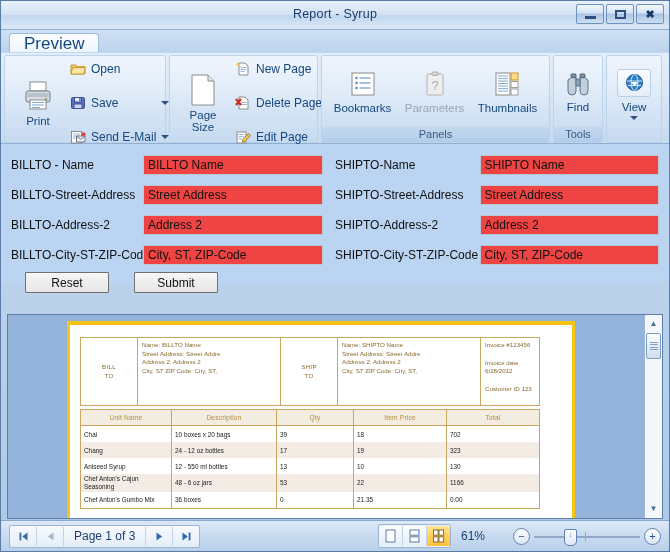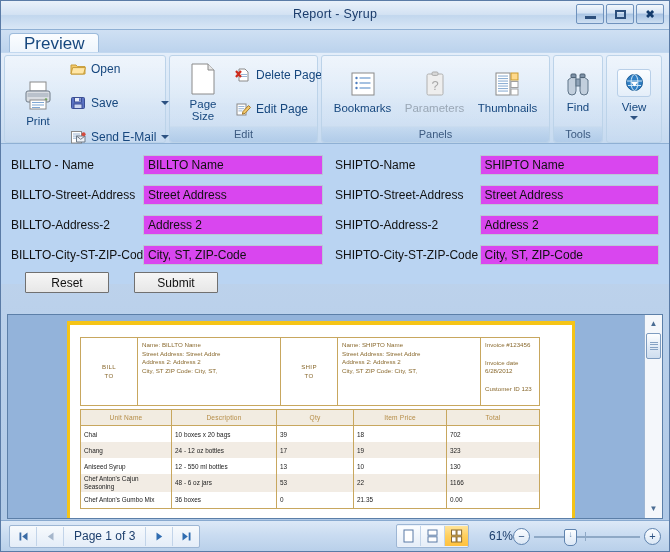--- a/index.html
+++ b/index.html
@@ -89,21 +89,21 @@
   
   .formarea{
     height:140px;box-sizing:border-box;position:relative;
     background:#bad4f2;
     padding:8px 10px 0 10px;
   }
   .frow{display:flex;align-items:center;height:25px;margin-bottom:5px;}
   .fcell{display:flex;align-items:center;width:50%;}
   .flabel{font-size:12px;color:#111;width:132px;white-space:nowrap;}
   .finput{
-    height:20px;box-sizing:border-box;background:#d946ef;border:1px solid #b9c7d6;
+    height:20px;box-sizing:border-box;background:#ef4444;border:1px solid #b9c7d6;
     font-size:12px;color:#111;padding:1px 4px;line-height:18px;
     font-family:"Liberation Sans", sans-serif;
   }
   .fcell.left .finput{width:180px;}
   .fcell.right .finput{width:180px;}
   .fcell.right .flabel{width:145px;}
   .btnrow{display:flex;gap:25px;padding-left:14px;margin-top:3px;}
   .formbtn{
     width:84px;height:21px;box-sizing:border-box;
     background:linear-gradient(180deg,#f6f6f6 0%,#e7e7e7 100%);
@@ -186,21 +186,21 @@
   .viewmodes{
     display:flex;align-items:center;height:22px;border:1px solid #9db6d4;border-radius:2px;
     background:#eaf1fa;overflow:hidden;margin-right:10px;
   }
   .vm{
     width:23px;height:20px;display:flex;align-items:center;justify-content:center;
     border-right:1px solid #c2d4e9;background:linear-gradient(180deg,#fbfdff,#e6eef8);
   }
   .vm:last-child{border-right:none;}
   .vm.active{background:linear-gradient(180deg,#ffe49a 0%,#ffcf5c 50%,#ffc13d 100%);}
-  .zoomlabel{font-size:12px;color:#1d3f6d;min-width:34px;text-align:right;margin-right:0;}
+  .zoomlabel{font-size:12px;color:#1d3f6d;min-width:34px;text-align:left;margin-right:18px;}
   .zoomctl{display:flex;align-items:center;gap:0;}
   .zcircle{
     width:15px;height:15px;border-radius:50%;border:1px solid #5f83ae;
     background:linear-gradient(180deg,#fbfdff,#dbe7f5);
     display:flex;align-items:center;justify-content:center;color:#2d5282;font-size:11px;line-height:1;
   }
   .ztrack{position:relative;width:106px;height:15px;margin:0 4px;}
   .ztrack .line{position:absolute;left:0;right:0;top:7px;height:2px;background:#8fa9c6;}
   .ztrack .tick{position:absolute;left:51px;top:3px;width:1px;height:9px;background:#8fa9c6;}
   .zthumb{
@@ -301,20 +301,32 @@
           <span class="ico">
             <svg width="32" height="34" viewBox="0 0 32 34">
               <path d="M5 2 h16 l6 6 v24 H5 Z" fill="#ffffff" stroke="#8a8a8a"></path>
               <path d="M21 2 v6 h6" fill="#e6e6e6" stroke="#8a8a8a"></path>
             </svg>
           </span>
           <span class="lbl">Page</span>
           <span class="lbl" style="margin-top:0">Size</span>
         </div>
         <div class="small-list">
+          <div class="small-btn">
+            <span class="ico">
+              <svg width="16" height="16" viewBox="0 0 16 16">
+                <path d="M4 2 h6 l3 3 v9 H4 Z" fill="#ffffff" stroke="#8a8a8a"></path>
+                <rect x="5.4" y="6" width="6" height="1" fill="#9bb6d6"></rect>
+                <rect x="5.4" y="8" width="6" height="1" fill="#9bb6d6"></rect>
+                <rect x="5.4" y="10" width="4" height="1" fill="#9bb6d6"></rect>
+                <path d="M3 1 l.8 1.6 L5.4 3.4 l-1.6.8 L3 5.8 l-.8-1.6 L.6 3.4 l1.6-.8 Z" fill="#f5c842"></path>
+              </svg>
+            </span>
+            <span class="lbl">New Page</span>
+          </div>
           <div class="small-btn">
             <span class="ico">
               <svg width="16" height="16" viewBox="0 0 16 16">
                 <path d="M4 2 h6 l3 3 v9 H4 Z" fill="#ffffff" stroke="#8a8a8a"></path>
                 <rect x="6" y="7" width="6" height="1" fill="#9bb6d6"></rect>
                 <rect x="6" y="9" width="6" height="1" fill="#9bb6d6"></rect>
                 <path d="M1 4 L6 10 M6 4 L1 10" stroke="#cc2b1d" stroke-width="2.2" fill="none"></path>
               </svg>
             </span>
             <span class="lbl">Delete Page</span>

